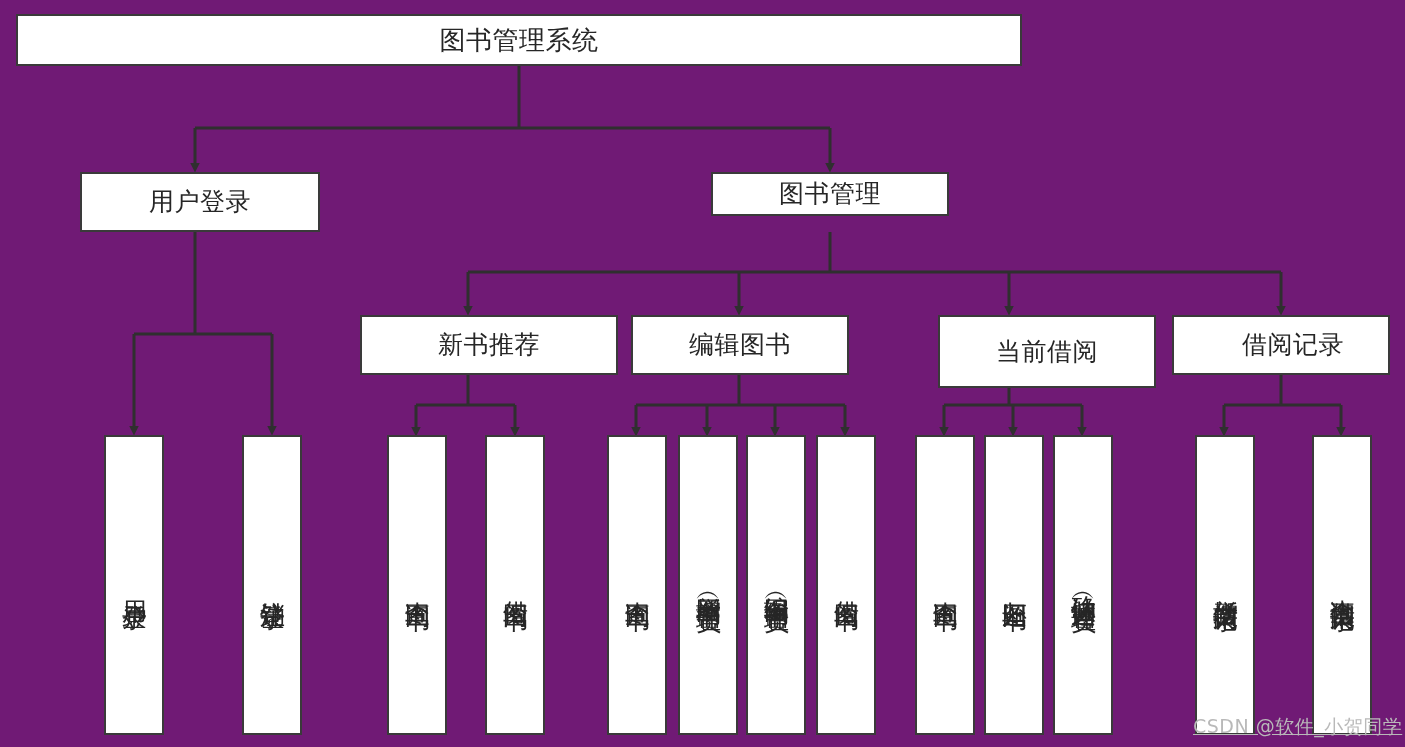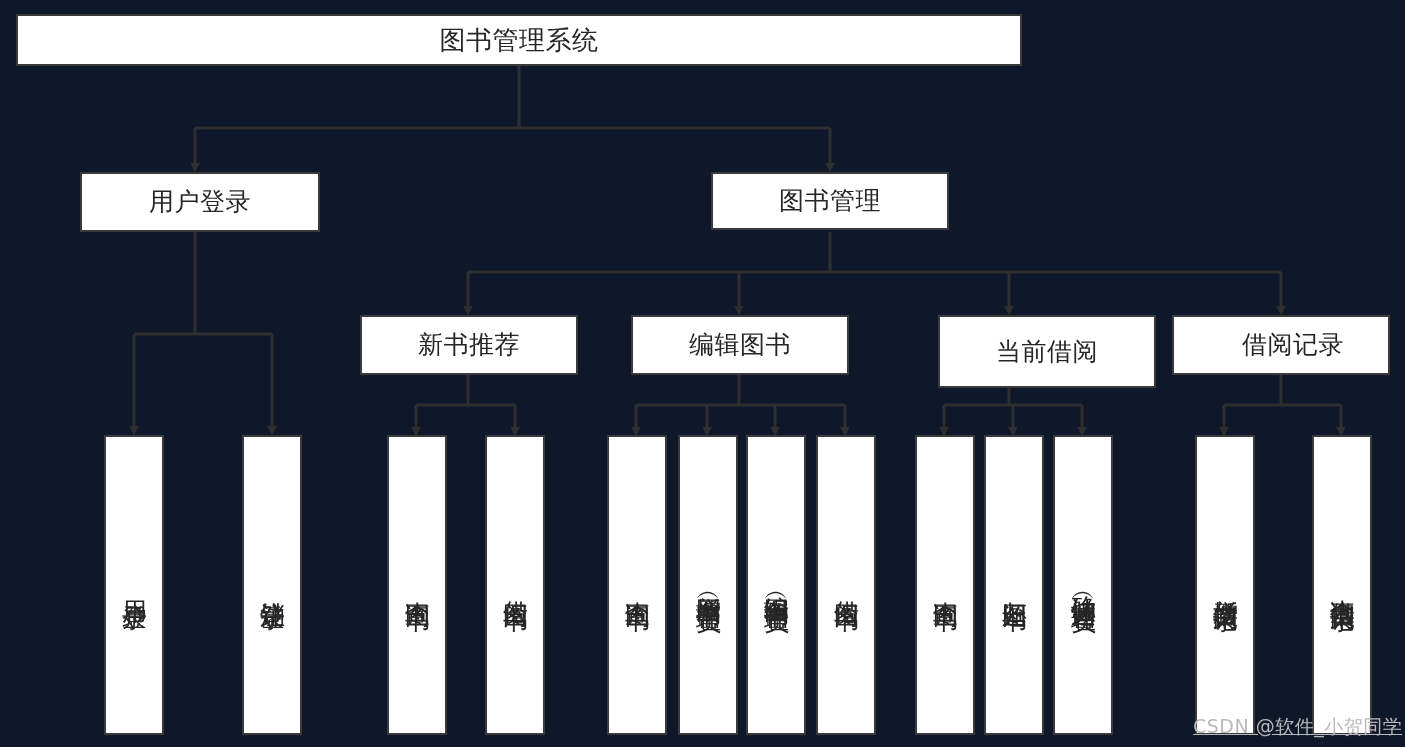--- a/index.html
+++ b/index.html
@@ -8,21 +8,21 @@
     padding: 0;
     background: #ffffff;
   }
   body {
     font-family: "DejaVu Sans", "Liberation Sans", sans-serif;
   }
   #diagram-canvas {
     position: relative;
     width: 1405px;
     height: 747px;
-    background: #0f172a;
+    background: #701a75;
     overflow: hidden;
   }
   #edge-layer {
     position: absolute;
     left: 0;
     top: 0;
     width: 1405px;
     height: 747px;
     pointer-events: none;
   }
@@ -131,25 +131,25 @@
     </g>
   </svg>
 
   <div class="node h" id="node-root" style="left:16px; top:14px; width:1006px; height:52px;">
     <span class="node-label">图书管理系统</span>
   </div>
 
   <div class="node h" style="left:80px; top:172px; width:240px; height:60px;">
     <span class="node-label">用户登录</span>
   </div>
-  <div class="node h" style="left:711px; top:172px; width:238px; height:58px;">
+  <div class="node h" style="left:711px; top:172px; width:238px; height:44px;">
     <span class="node-label">图书管理</span>
   </div>
 
-  <div class="node h" style="left:360px; top:315px; width:218px; height:60px;">
+  <div class="node h" style="left:360px; top:315px; width:258px; height:60px;">
     <span class="node-label">新书推荐</span>
   </div>
   <div class="node h" style="left:631px; top:315px; width:218px; height:60px;">
     <span class="node-label">编辑图书</span>
   </div>
   <div class="node h" style="left:901px; top:315px; width:218px; height:73px;margin-left:37px;">
     <span class="node-label">当前借阅</span>
   </div>
   <div class="node h" style="left:1172px; top:315px; width:218px; height:60px;padding-left:24px;">
     <span class="node-label">借阅记录</span>

